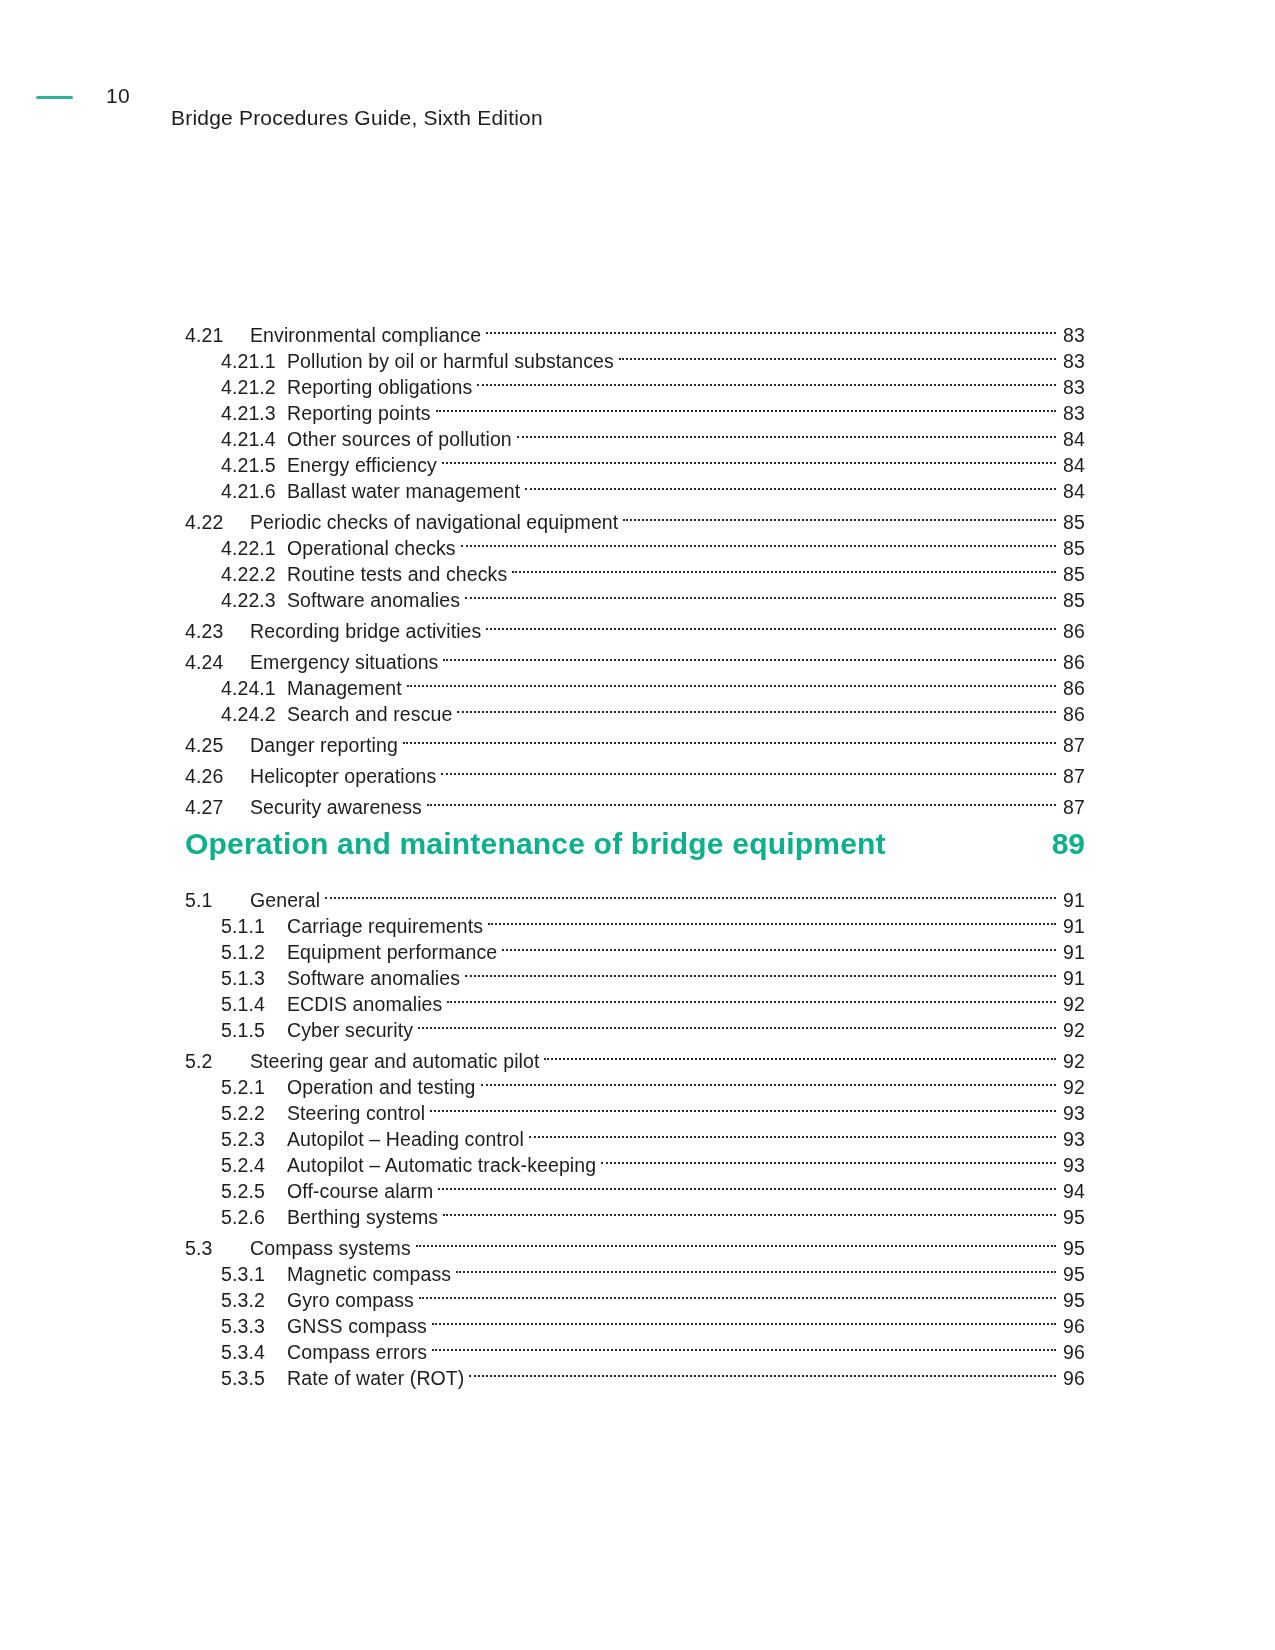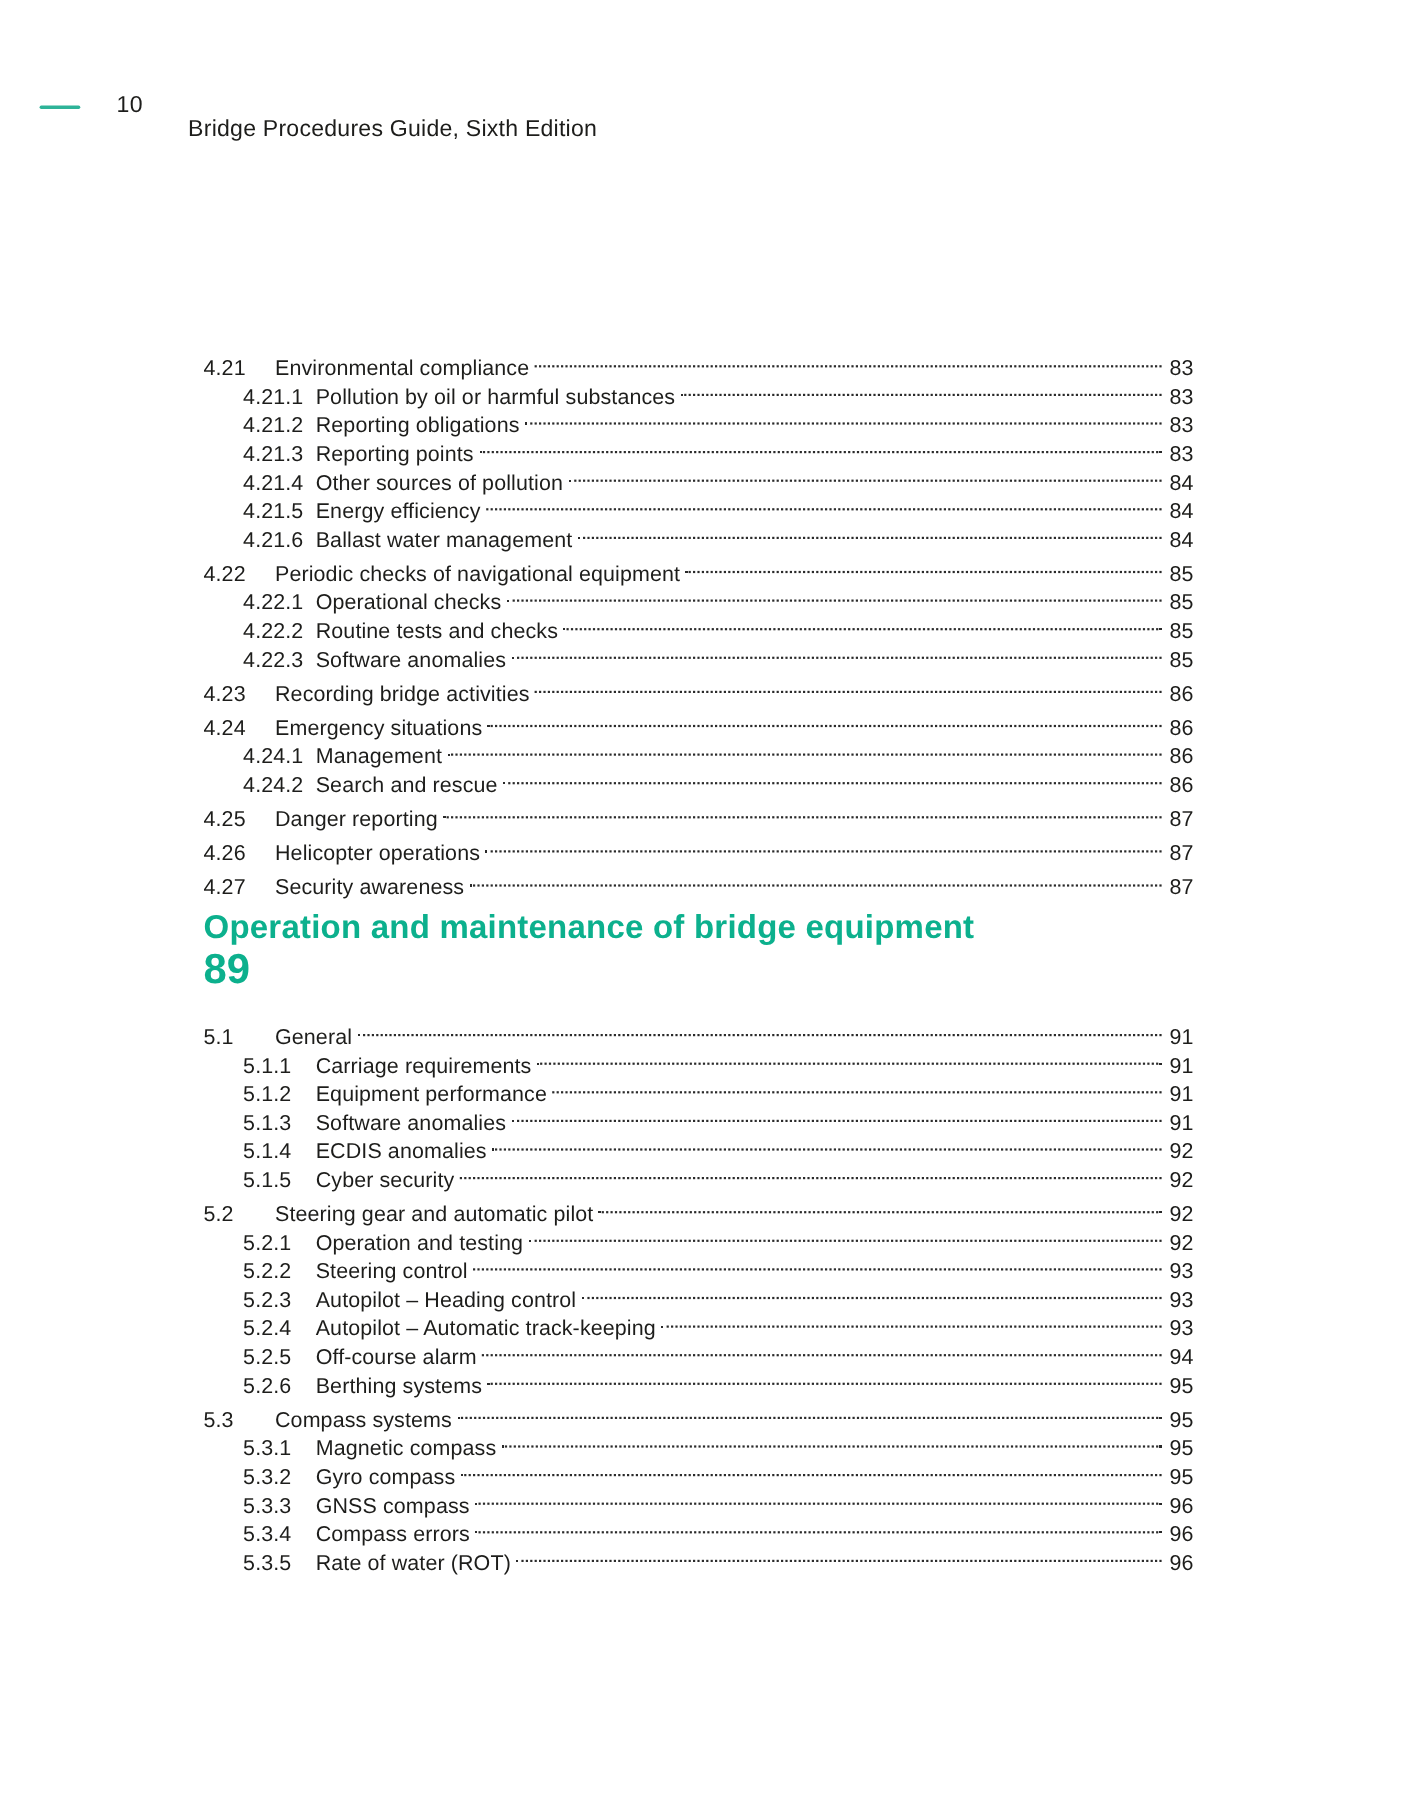--- a/index.html
+++ b/index.html
@@ -21,23 +21,23 @@
   .row.l1{margin-top:5px;}
   .row:first-child{margin-top:0;}
   .l1 .num{width:65px;flex:none;}
   .l2 .num{margin-left:36px;width:66px;flex:none;}
   .title{flex:none;white-space:nowrap;}
   .leader{flex:1 1 auto;border-bottom:2px dotted #2a2a2a;margin:0 3px 5px 5px;min-width:18px;}
   .pg{flex:none;min-width:26px;text-align:right;}
 
   
   .chap-label{margin-top:38px;font-size:29px;color:#5ec1a8;line-height:1.1;}
-  .chap-title-row{display:flex;align-items:baseline;margin-top:7px;margin-bottom:26px;flex-direction:column;}
+  .chap-title-row{display:flex;align-items:baseline;margin-top:7px;margin-bottom:26px;}
   .chap-title{flex:1;font-size:30px;font-weight:bold;color:#0cb08d;letter-spacing:.2px;}
-  .chap-page{flex:none;font-size:38px;font-weight:bold;color:#0cb08d;}
+  .chap-page{flex:none;font-size:30px;font-weight:bold;color:#0cb08d;}
 </style>
 </head>
 <body>
 
 <div class="header">
   <span class="dash"></span>
   <span class="pnum">10</span>
   <span class="btitle">Bridge Procedures Guide, Sixth Edition</span>
 </div>
 

